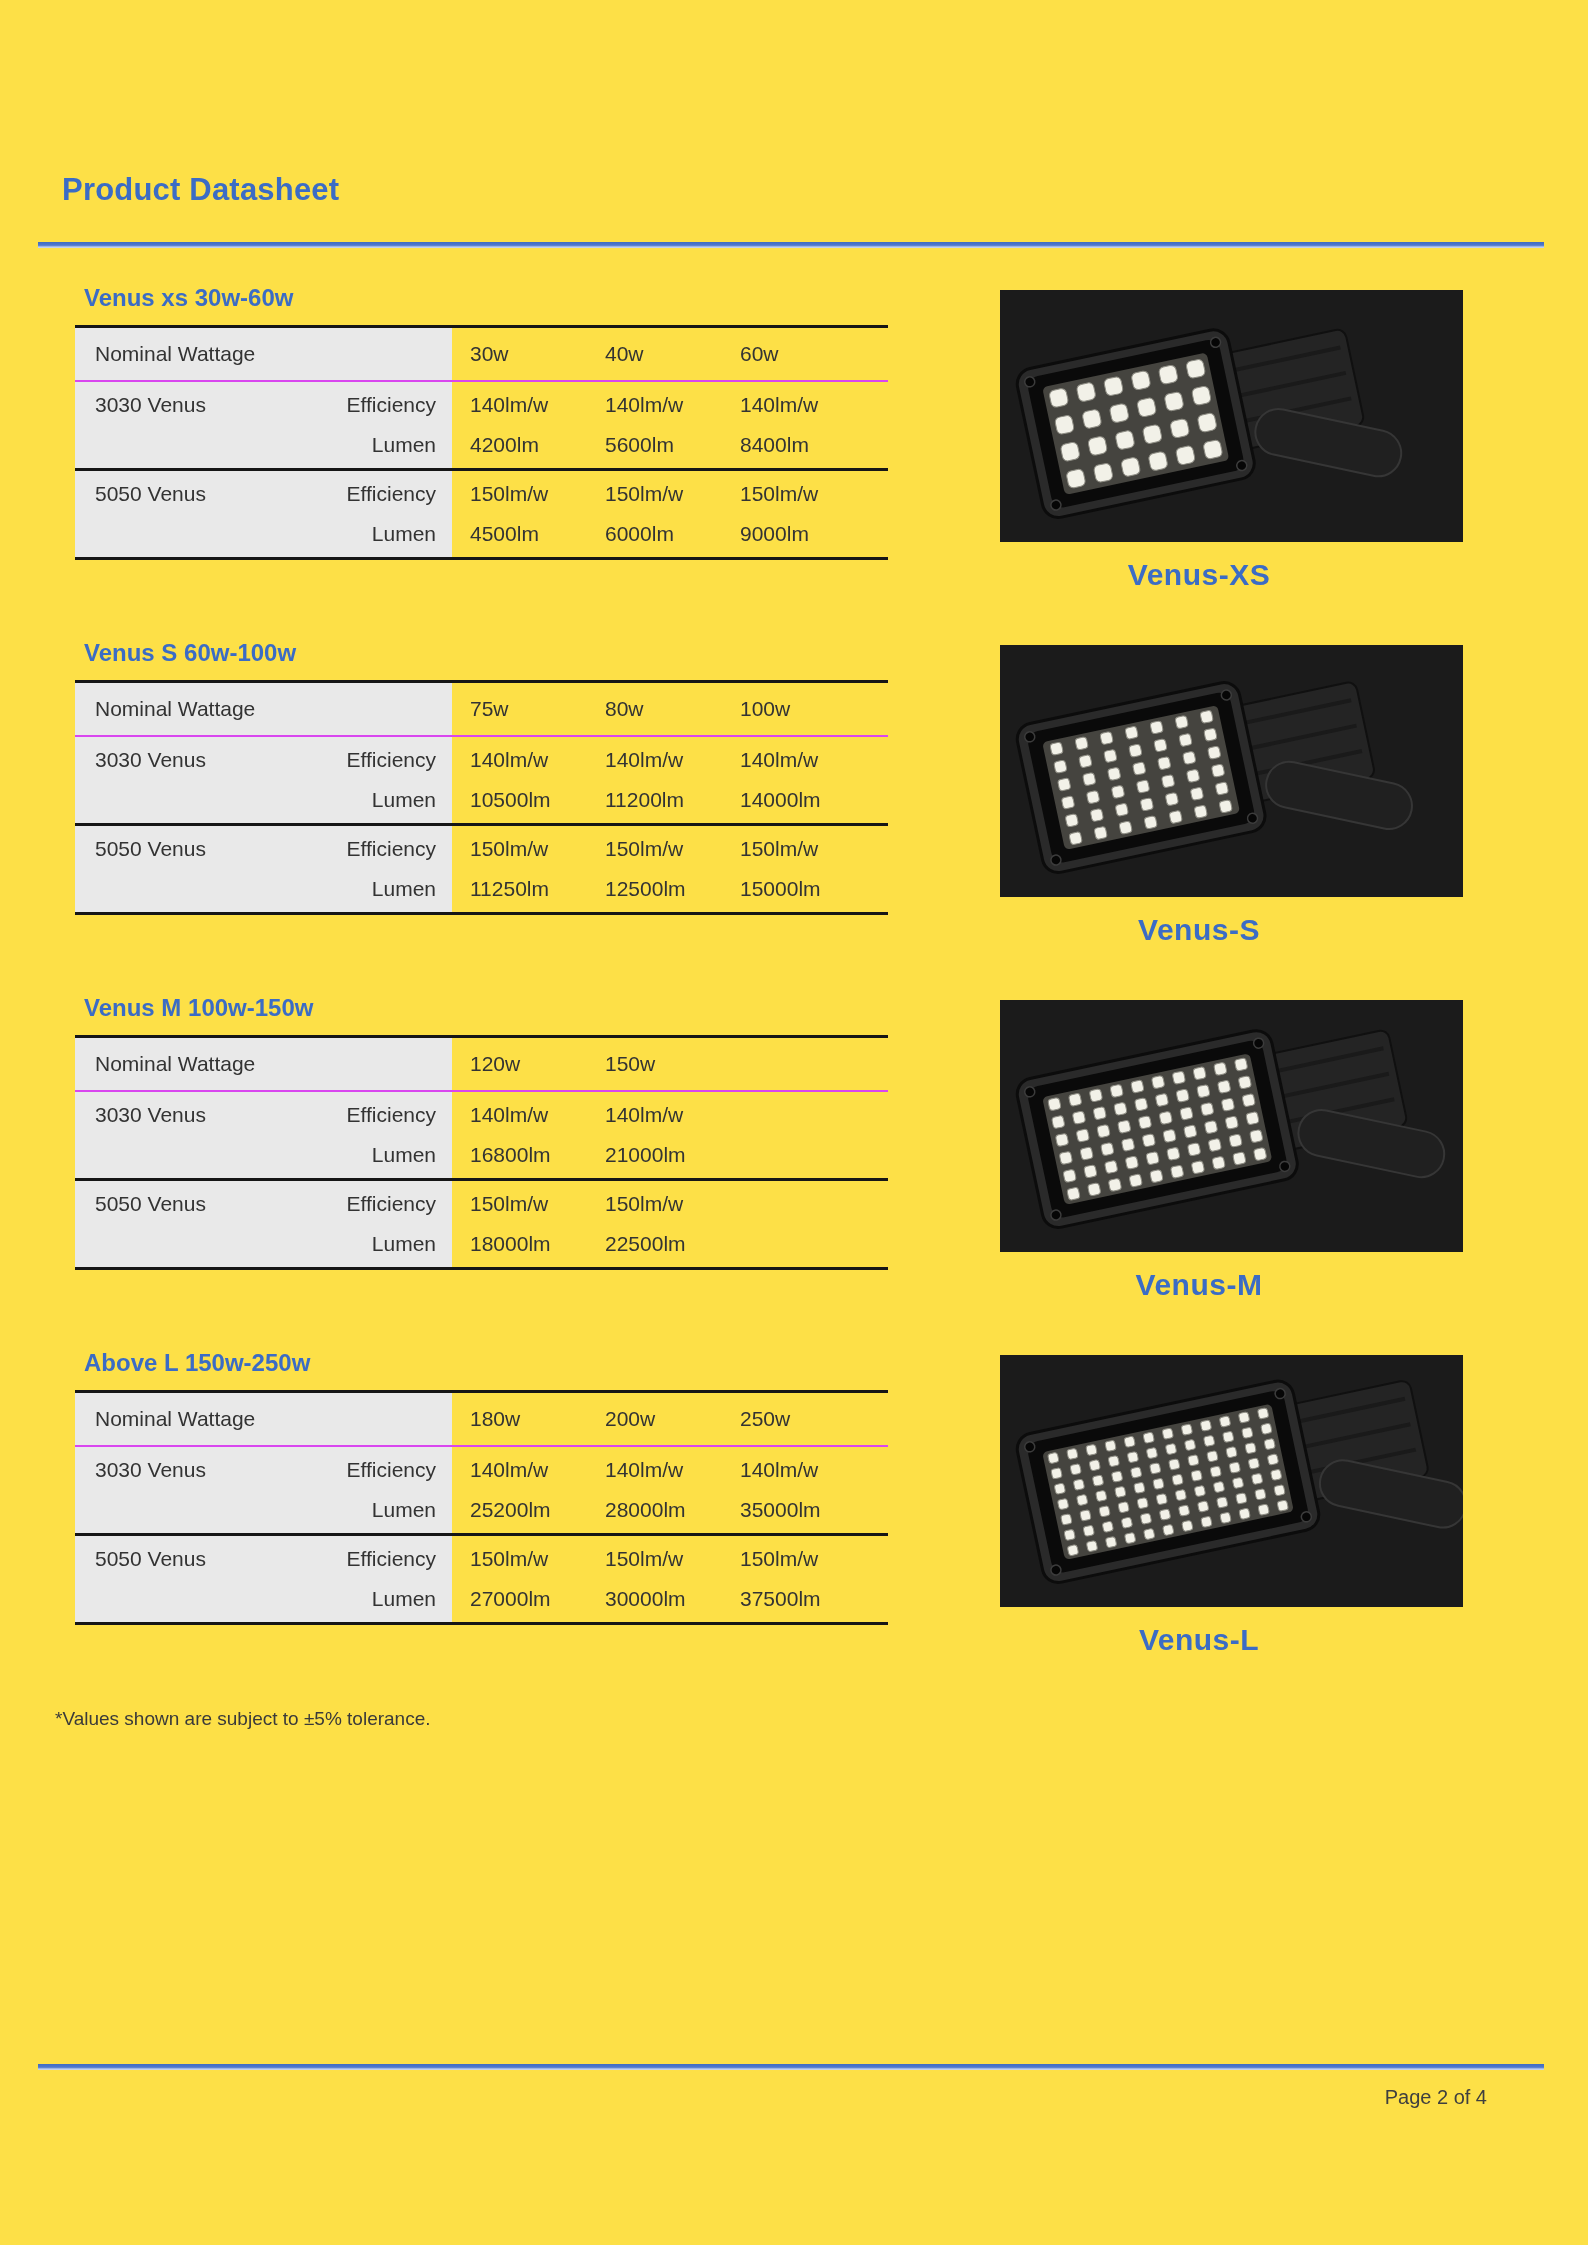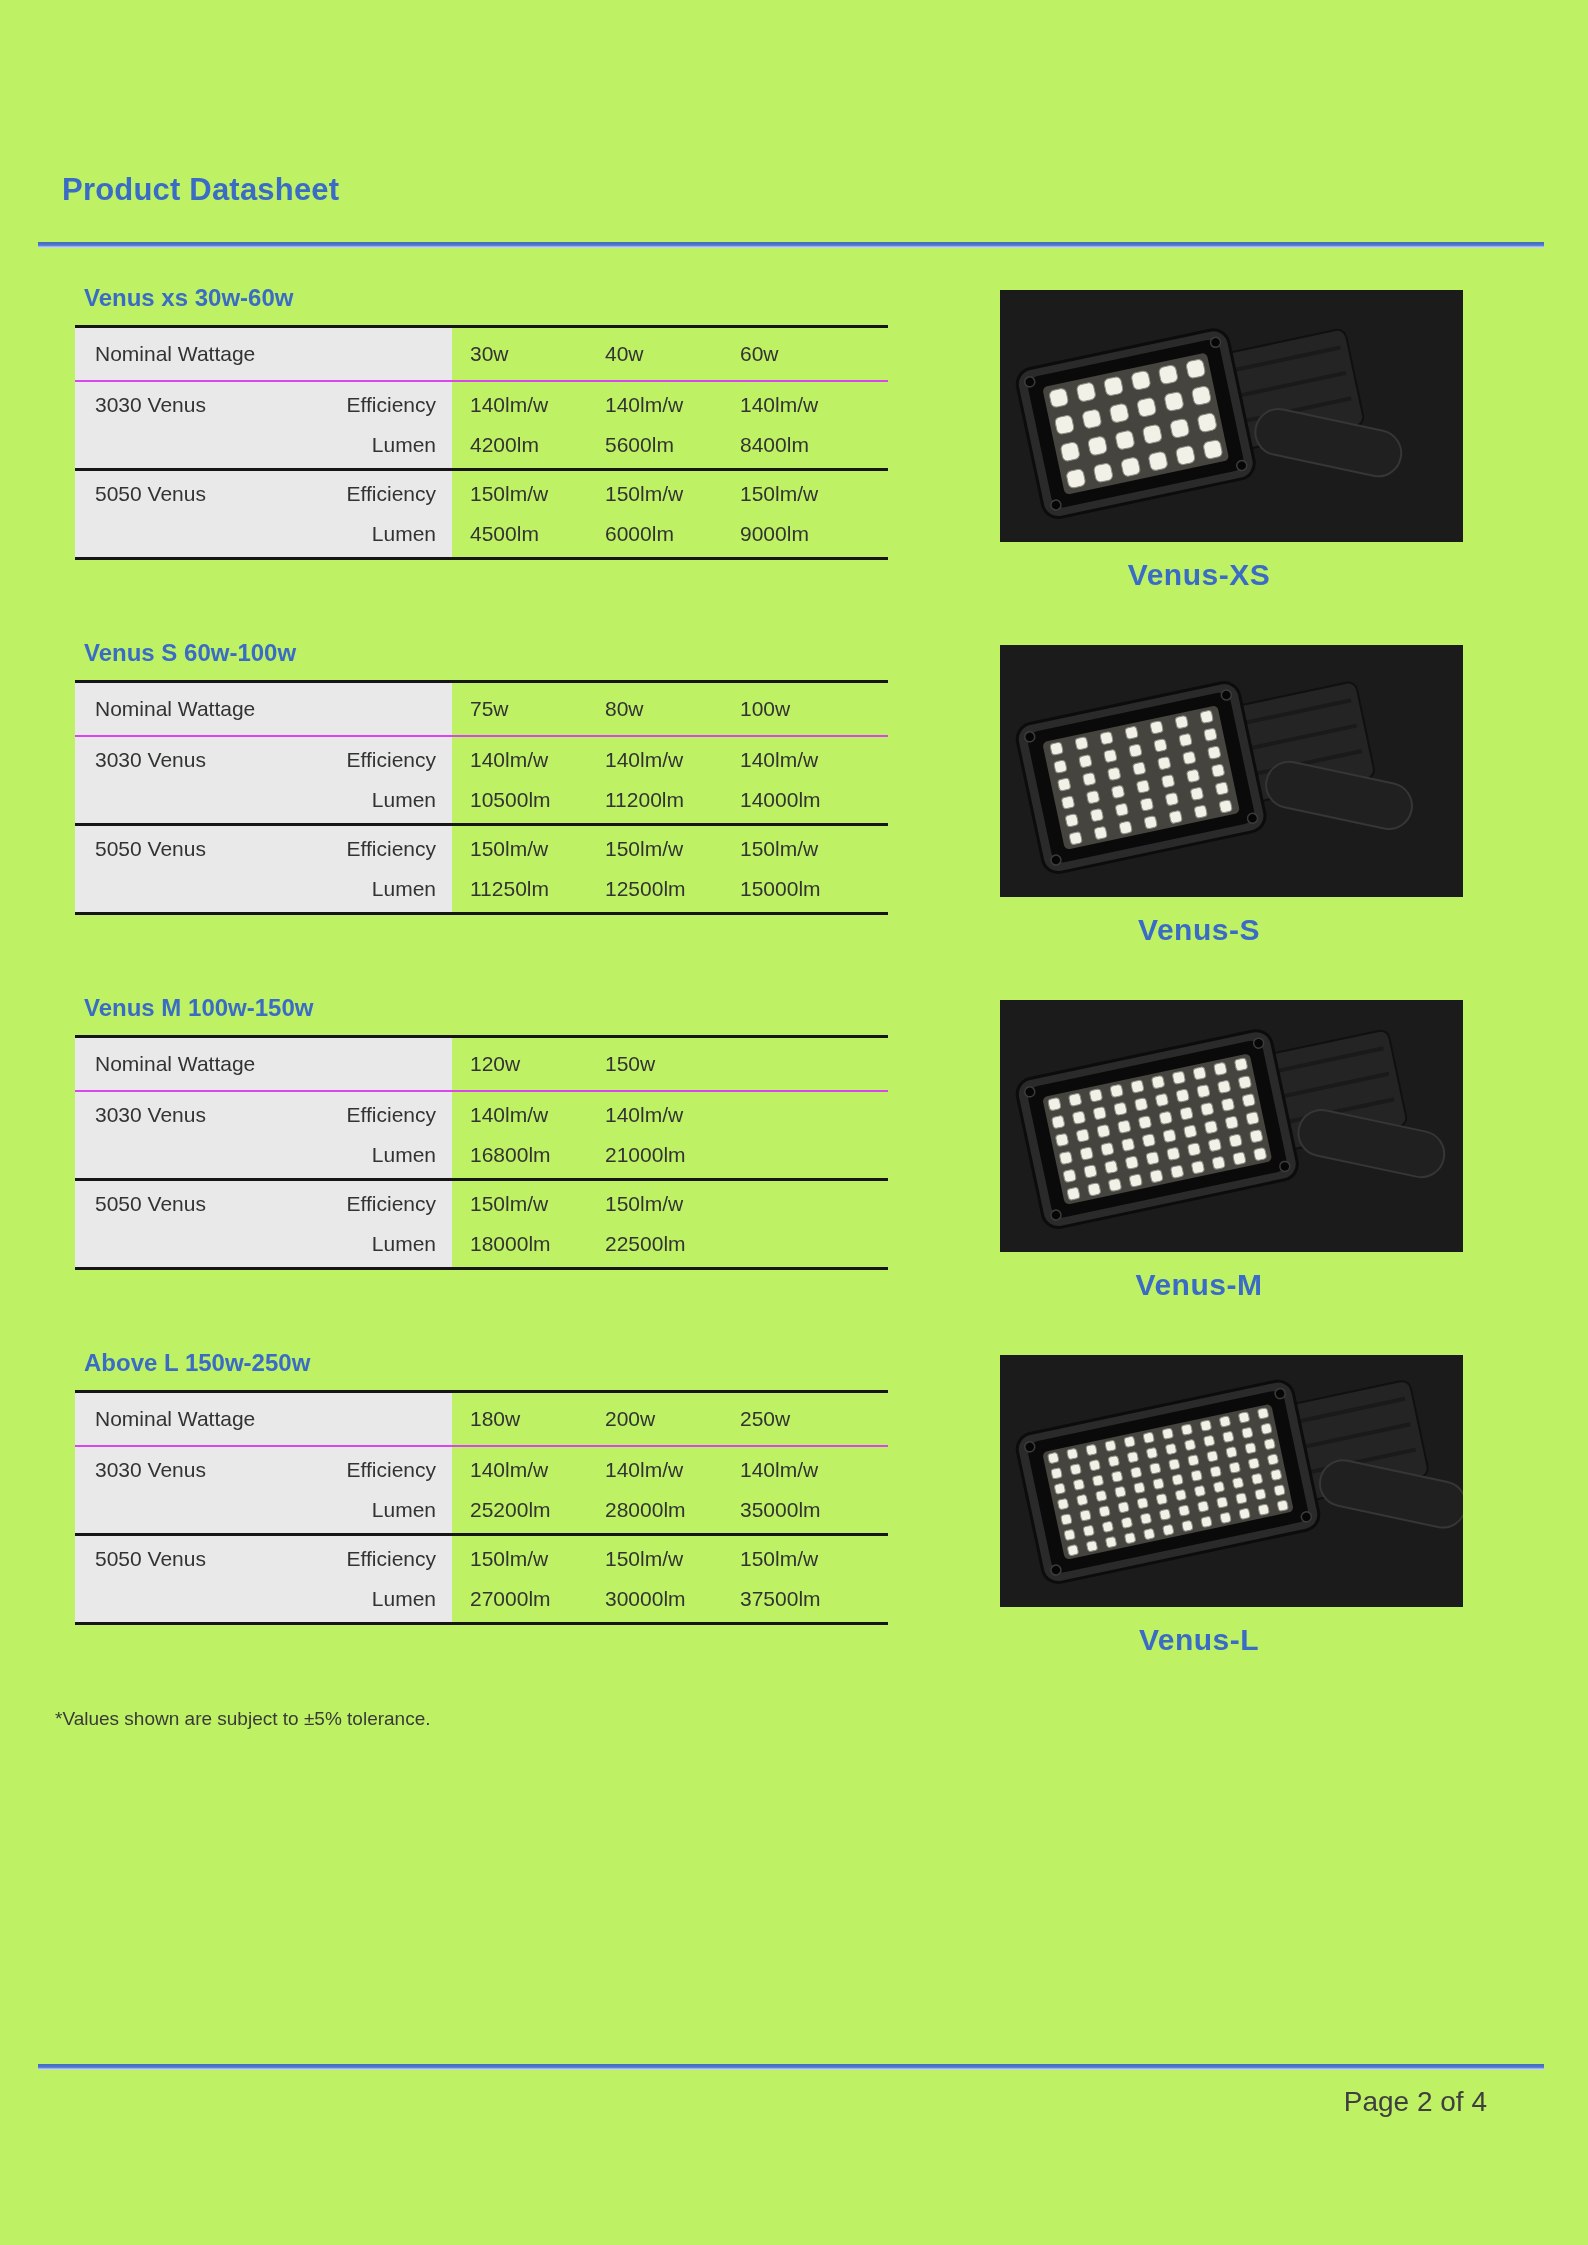--- a/index.html
+++ b/index.html
@@ -1,19 +1,19 @@
 <!DOCTYPE html>
 <html><head>
 <meta charset="utf-8">
 <style>
   html,body{margin:0;padding:0;background:#ffffff;}
   .page{
     position:relative;
     width:1588px;height:2245px;
-    background:#bef264;
+    background:#fde047;
     font-family:"Liberation Sans", sans-serif;
     overflow:hidden;
   }
   .doc-title{
     position:absolute;left:62px;top:172px;margin:0;
     font-size:31px;font-weight:bold;color:#3b6cc5;
     letter-spacing:0.2px;
   }
   .rule{
     position:absolute;left:38px;width:1506px;height:6px;
@@ -58,21 +58,21 @@
   .product-label{
     margin-top:16px;text-align:center;
     font-size:30px;font-weight:bold;color:#3b6cc5;
     letter-spacing:0.5px;
   }
   
   .notes{position:absolute;left:55px;top:1708px;width:1480px;}
   .notes p{margin:0 0 15px 0;font-size:19px;color:#3a3a3a;}
   .page-number{
     position:absolute;right:101px;top:2086px;
-    font-size:28px;color:#3f3f3f;
+    font-size:20px;color:#3f3f3f;
   }
 </style>
 </head>
 <body>
 
 <div class="page">
   <h1 class="doc-title">Product Datasheet</h1>
   <div class="rule rule-top"></div>
 
   <div class="content" id="sections">

